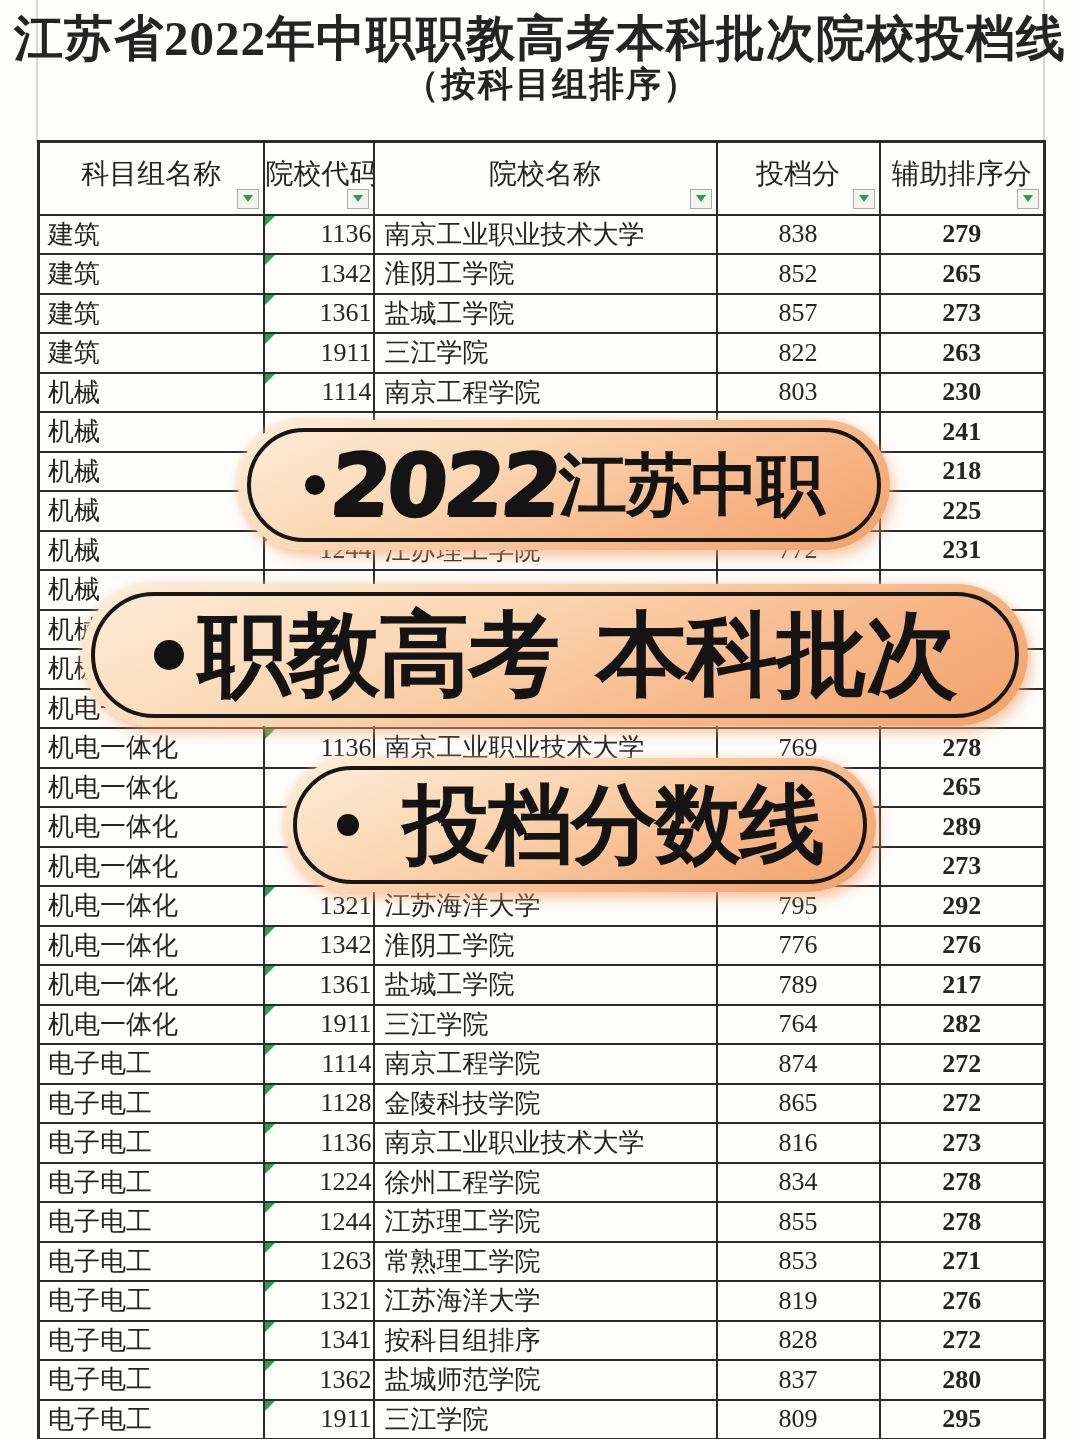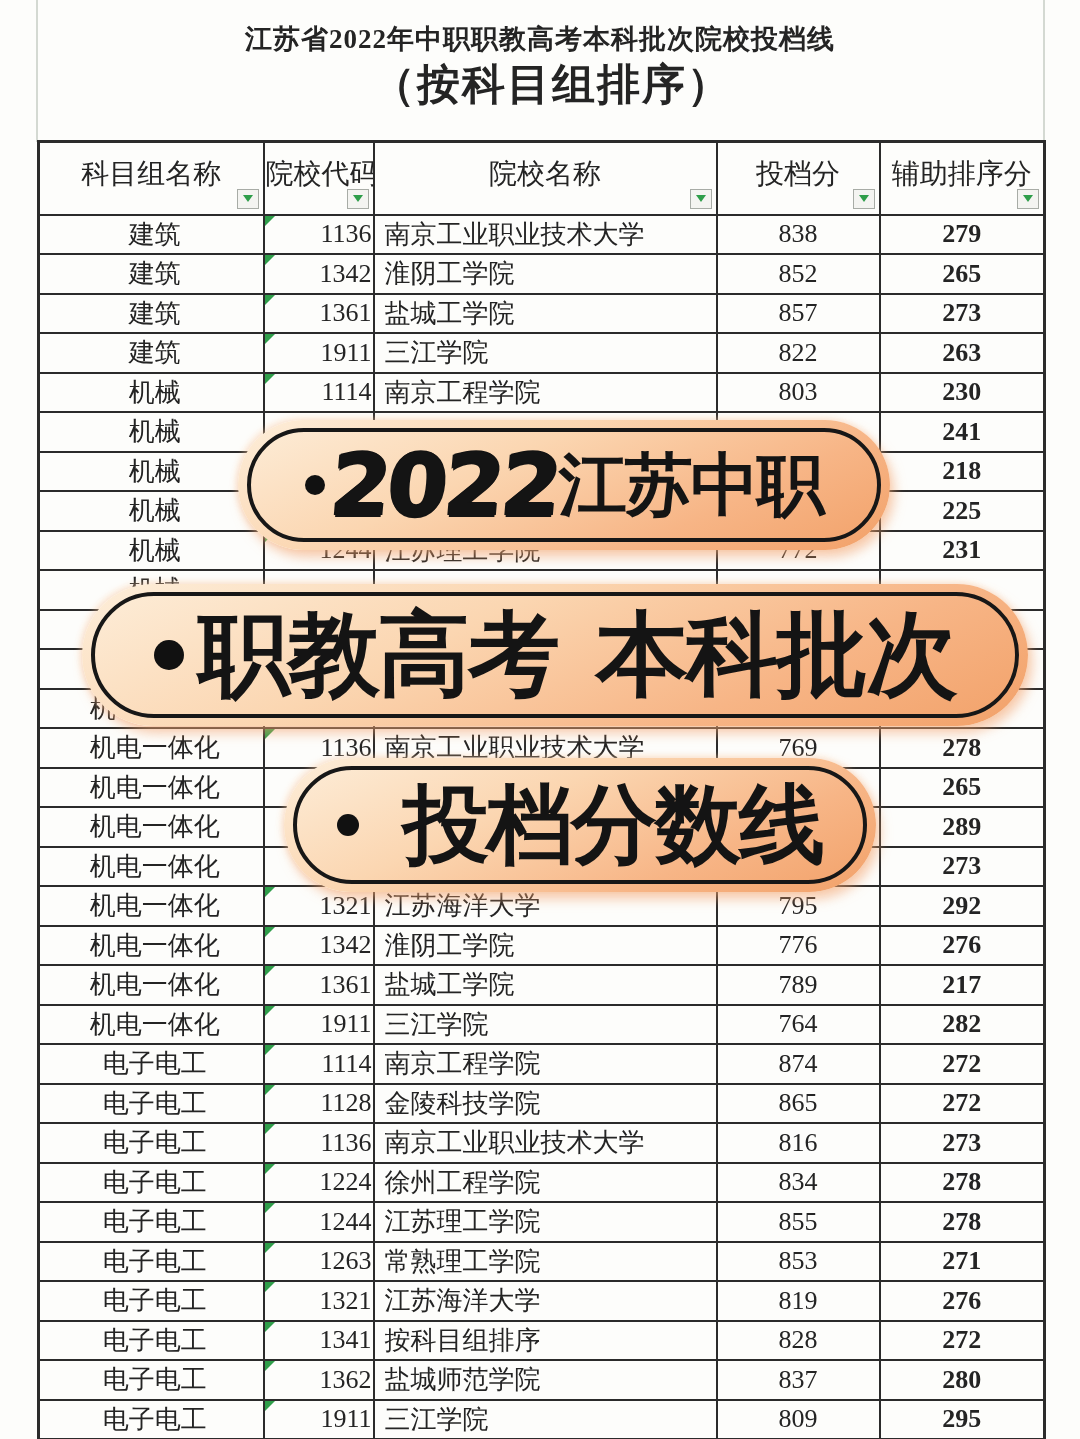--- a/index.html
+++ b/index.html
@@ -15,41 +15,41 @@
     background:#fdfdfb;overflow:hidden;
     font-family:var(--serif);color:var(--ink);
   }
   
   .vline{position:absolute;top:0;width:2px;height:142px;background:#d4d9d2;}
   .vline.left{left:36px;}
   .vline.right{left:1043px;}
 
   
   .title{position:absolute;top:16px;left:0;width:100%;text-align:center;}
-  .title .l1{font-size:27px;font-weight:bold;letter-spacing:1px;line-height:46px;}
-  .title .l2{font-size:43px;font-weight:bold;letter-spacing:2px;line-height:42px;margin-top:2px;padding-left:24px;}
+  .title .l1{font-size:49px;font-weight:bold;letter-spacing:1px;line-height:46px;}
+  .title .l2{font-size:35px;font-weight:bold;letter-spacing:2px;line-height:42px;margin-top:2px;padding-left:24px;}
 
   
   table.sheet{
     position:absolute;left:37px;top:140px;width:1006px;
     border-collapse:collapse;table-layout:fixed;
     border:3px solid var(--line);
   }
   table.sheet th,table.sheet td{
     border:2px solid var(--line);
     overflow:hidden;white-space:nowrap;
     box-sizing:border-box;
   }
   table.sheet th{
     height:73px;position:relative;
     font-size:28px;font-weight:normal;text-align:center;vertical-align:middle;
     padding-bottom:10px;
   }
   table.sheet td{height:39.5px;font-size:26px;vertical-align:middle;position:relative;}
-  td.c-group{text-align:center;padding-left:8px;}
+  td.c-group{text-align:left;padding-left:8px;}
   td.c-code {text-align:right;font-size:27px;}
   td.c-name {text-align:left;padding-left:10px;}
   td.c-score{text-align:center;font-size:27px;}
   td.c-aux  {text-align:center;font-size:27px;font-weight:bold;}
 
   
   .filter{
     position:absolute;right:4px;bottom:5px;width:20px;height:18px;
     background:#f4f4f1;border:1px solid #a8aca6;
     display:flex;align-items:center;justify-content:center;

